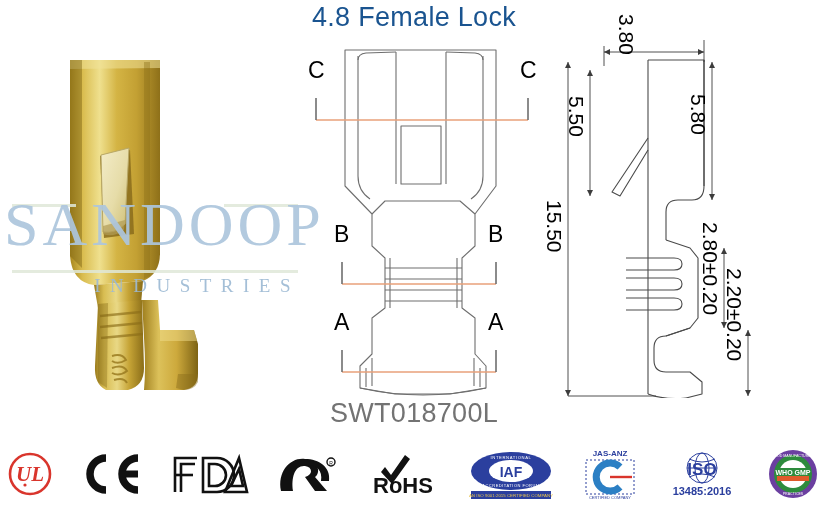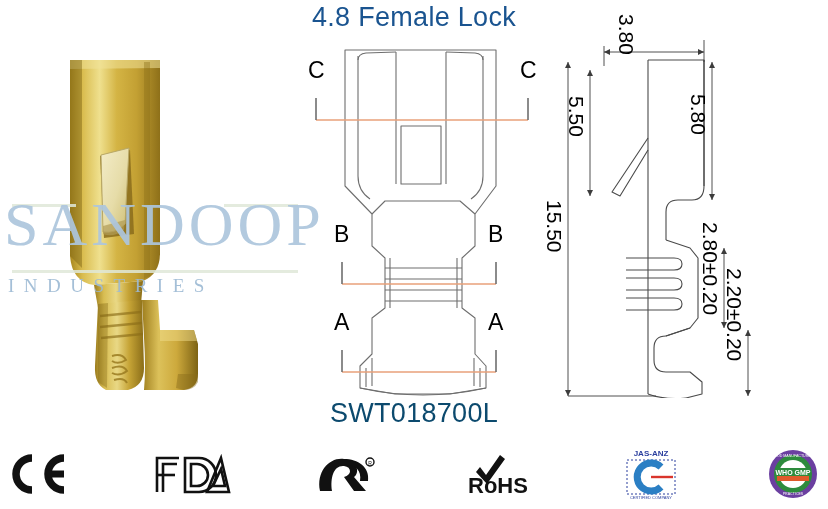--- a/index.html
+++ b/index.html
@@ -10,38 +10,39 @@
   }
   .stage{position:relative;width:828px;height:509px;}
 
   
   .title{
     position:absolute;left:0;top:2px;width:828px;text-align:center;
     font-size:27px;color:#1a5490;letter-spacing:.3px;
   }
   .partno{
     position:absolute;left:0;top:398px;width:828px;text-align:center;
-    font-size:27px;color:#0c4a6e;letter-spacing:.3px;
+    font-size:27px;color:#737373;letter-spacing:.3px;
   }
 
   
   .photo{position:absolute;left:8px;top:38px;width:290px;height:360px;}
   .photo svg{display:block;}
   .wm{position:absolute;left:0;top:0;width:290px;height:360px;pointer-events:none;}
   .wm-main{
     position:absolute;left:-4px;top:155px;width:300px;
     font-family:"Liberation Serif", serif;
     font-size:62px;letter-spacing:4px;color:#adc6dd;opacity:.92;
     line-height:1;white-space:nowrap;
   }
   .wm-sub{
     position:absolute;left:0px;top:237px;width:292px;
     font-family:"Liberation Serif", serif;
     font-size:19px;letter-spacing:9.5px;color:#9dbad4;opacity:.92;
     white-space:nowrap;
+    text-align:right;
   }
   .wm-rule{position:absolute;height:3px;background:#dfe7d8;opacity:.85;}
 
   
   .dwg-front{position:absolute;left:300px;top:36px;width:250px;height:362px;}
   .dwg-side{position:absolute;left:552px;top:10px;width:276px;height:388px;}
 
   .dim{
     position:absolute;font-size:21px;color:#000;white-space:nowrap;
     transform-origin:0 0;
@@ -265,20 +266,27 @@
     <div class="dim rot" style="left:158px;top:84px;">5.80</div>
     <div class="dim rot" style="left:14px;top:190px;">15.50</div>
     <div class="dim rot" style="left:170px;top:212px;">2.80±0.20</div>
     <div class="dim rot" style="left:194px;top:258px;">2.20±0.20</div>
   </div>
 
   <div class="partno">SWT018700L</div>
 
   <div class="certs">
 
+    <div class="cert">
+      <svg width="48" height="48" viewBox="0 0 48 48">
+        <circle cx="24" cy="24" r="20" fill="none" stroke="#d9352c" stroke-width="2.6"></circle>
+        <text x="24" y="31" text-anchor="middle" font-family="Liberation Serif, serif" font-size="21" font-style="italic" font-weight="bold" fill="#d9352c">UL</text>
+        <circle cx="19" cy="35" r="1.6" fill="#d9352c"></circle>
+      </svg>
+    </div>
 
     <div class="cert">
       <svg width="62" height="44" viewBox="0 0 62 44">
         <path d="M26,6 A16,16 0 1,0 26,38" fill="none" stroke="#111" stroke-width="7.5"></path>
         <path d="M58,6 A16,16 0 1,0 58,38" fill="none" stroke="#111" stroke-width="7.5"></path>
         <rect x="42" y="18.5" width="16" height="7" fill="#111"></rect>
       </svg>
     </div>
 
     <div class="cert">
@@ -308,31 +316,55 @@
     <div class="cert">
       <svg width="80" height="46" viewBox="0 0 80 46">
         <path d="M22,16 L28,24 L42,4 L47,8 L29,33 L18,21 Z" fill="#111"></path>
         <text x="40" y="42" text-anchor="middle" font-family="Liberation Sans, sans-serif" font-size="22" font-weight="bold" fill="#111">RoHS</text>
       </svg>
     </div>
 
 
 
 
+    <div class="cert">
+      <svg width="84" height="50" viewBox="0 0 84 50">
+        <ellipse cx="42" cy="22" rx="40" ry="19" fill="#2b3f9e"></ellipse>
+        <ellipse cx="42" cy="22" rx="22" ry="11" fill="#fff"></ellipse>
+        <text x="42" y="27.5" text-anchor="middle" font-family="Liberation Sans, sans-serif" font-size="14" font-weight="bold" fill="#2b3f9e">IAF</text>
+        <text x="42" y="10" text-anchor="middle" font-size="4.2" fill="#fff" letter-spacing=".6">INTERNATIONAL</text>
+        <text x="42" y="38" text-anchor="middle" font-size="4" fill="#fff" letter-spacing=".5">ACCREDITATION FORUM</text>
+        <rect x="2" y="42" width="80" height="8" fill="#2b3f9e"></rect>
+        <text x="42" y="48" text-anchor="middle" font-size="4.4" fill="#e8c34a">AN ISO 9001:2015 CERTIFIED COMPANY</text>
+      </svg>
+    </div>
 
     <div class="cert">
       <svg width="60" height="52" viewBox="0 0 60 52">
         <text x="30" y="8" text-anchor="middle" font-family="Liberation Sans, sans-serif" font-size="8" font-weight="bold" fill="#2b3f9e">JAS-ANZ</text>
         <rect x="6" y="12" width="48" height="34" fill="none" stroke="#2b3f9e" stroke-width="1" stroke-dasharray="2 2"></rect>
         <path d="M40,19 A14,14 0 1,0 40,39" fill="none" stroke="#2b7fc4" stroke-width="7"></path>
         <line x1="30" y1="29" x2="52" y2="29" stroke="#d9352c" stroke-width="2.4"></line>
         <text x="30" y="51" text-anchor="middle" font-size="4" fill="#2b3f9e">CERTIFIED COMPANY</text>
       </svg>
     </div>
 
+    <div class="cert">
+      <svg width="72" height="52" viewBox="0 0 72 52">
+        <g fill="none" stroke="#2b3f9e" stroke-width="1">
+          <circle cx="36" cy="20" r="15"></circle>
+          <ellipse cx="36" cy="20" rx="7" ry="15"></ellipse>
+          <line x1="21" y1="20" x2="51" y2="20"></line>
+          <path d="M23,11 Q36,17 49,11"></path>
+          <path d="M23,29 Q36,23 49,29"></path>
+        </g>
+        <text x="36" y="27" text-anchor="middle" font-family="Liberation Sans, sans-serif" font-size="17" font-weight="bold" fill="#2b3f9e">ISO</text>
+        <text x="36" y="47" text-anchor="middle" font-family="Liberation Sans, sans-serif" font-size="11" font-weight="bold" fill="#2b3f9e">13485:2016</text>
+      </svg>
+    </div>
 
     <div class="cert">
       <svg width="58" height="52" viewBox="0 0 58 52">
         <circle cx="29" cy="26" r="24" fill="#6b3fa0"></circle>
         <circle cx="29" cy="26" r="19" fill="#2e8b3d"></circle>
         <circle cx="29" cy="26" r="14" fill="#fff"></circle>
         <rect x="13" y="20" width="32" height="8" fill="#2e8b3d"></rect>
         <text x="29" y="26.5" text-anchor="middle" font-family="Liberation Sans, sans-serif" font-size="7" font-weight="bold" fill="#fff">WHO GMP</text>
         <rect x="13" y="28" width="32" height="5" fill="#e05a2b"></rect>
         <text x="29" y="9" text-anchor="middle" font-size="3.6" fill="#fff">GOOD MANUFACTURING</text>

